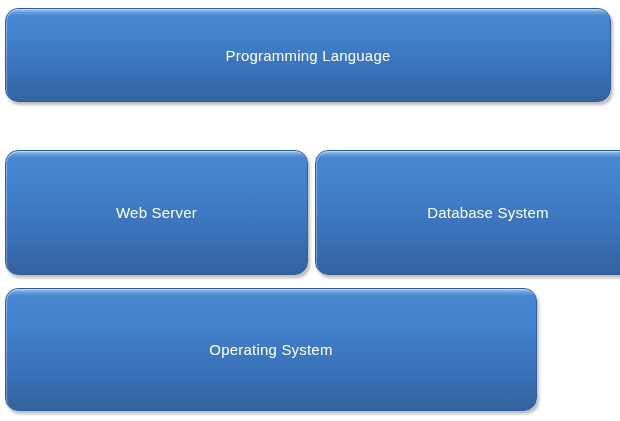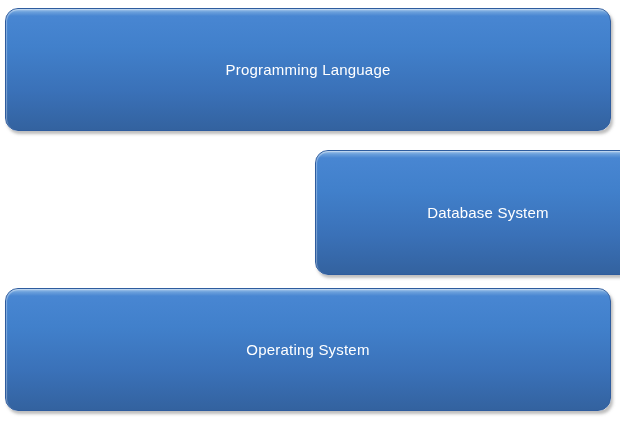--- a/index.html
+++ b/index.html
@@ -43,34 +43,37 @@
     pointer-events: none;
   }
   .block-label {
     color: var(--text, #ffffff);
     font-size: 15px;
     letter-spacing: 0.2px;
     text-align: center;
     position: relative;
     z-index: 1;
   }
-  .block-top    { left: 5px;   top: 8px;   width: 606px; height: 123px; }
+  .block-top    { left: 5px;   top: 8px;   width: 606px; height: 94px; }
   .block-mid-l  { left: 5px;   top: 150px; width: 303px; height: 125px; }
   .block-mid-r  { left: 315px; top: 150px; width: 346px; height: 125px; }
-  .block-bottom { left: 5px;   top: 288px; width: 606px; height: 123px; }
+  .block-bottom { left: 5px;   top: 288px; width: 532px; height: 123px; }
 </style>
 </head>
 <body>
 
 <div class="canvas">
 
   <div class="block block-top">
     <span class="block-label">Programming Language</span>
   </div>
 
+  <div class="block block-mid-l">
+    <span class="block-label">Web Server</span>
+  </div>
 
   <div class="block block-mid-r">
     <span class="block-label">Database System</span>
   </div>
 
   <div class="block block-bottom">
     <span class="block-label">Operating System</span>
   </div>
 
 </div>

